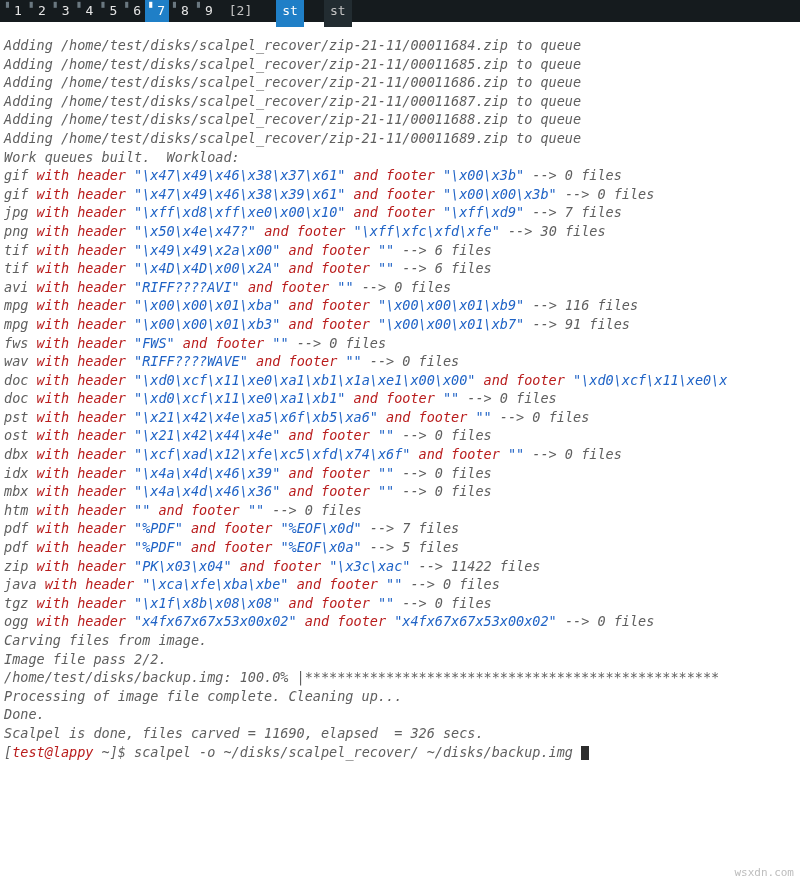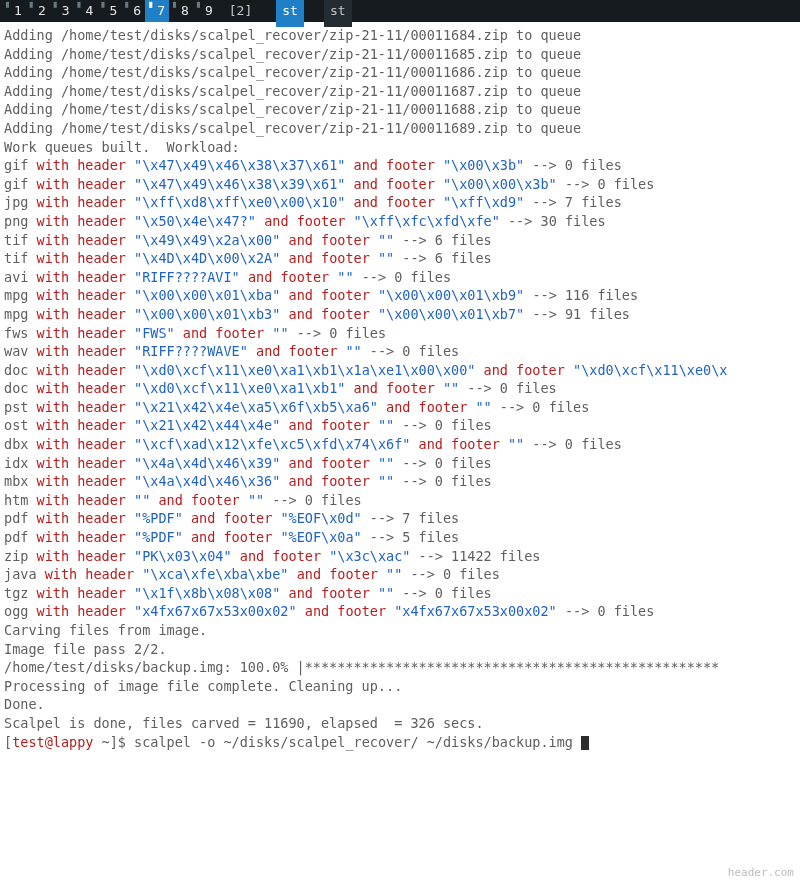--- a/index.html
+++ b/index.html
@@ -5,21 +5,21 @@
   html,body{margin:0;padding:0;background:#fff;color:#2d2d2d;font-family:monospace;font-size:13.5px;line-height:18.6px;}
   body{width:800px;}
   .taskbar{background:#151b1e;color:#c4c4c4;height:22px;display:flex;align-items:center;font-size:13px;padding:0 2px;box-sizing:border-box;}
   .ws{padding:0 4px;height:22px;display:flex;align-items:center;}
   .ws .num{color:#e5e5e5;}
   .ws .tick{color:#6a7880;font-size:10px;margin-right:2px;position:relative;top:-3px;}
   .ws.active{background:#1f7fc7;color:#fff;}
   .ws.active .num,.ws.active .tick{color:#fff;}
   .tag{background:#222c31;color:#c4c4c4;padding:0 6px;height:32px;display:flex;align-items:center;margin-left:20px;}
   .tag.active{background:#1f7fc7;color:#fff;}
-  .term{padding:4px 4px 4px 4px;white-space:pre;overflow:hidden;}
+  .term{padding:14px 4px 4px 4px;white-space:pre;overflow:hidden;font-style:italic;}
   .line{color:#5f5f5f;}
   .s{color:#b91c1c;}
   .b{color:#1f63c6;}
   .cursor{display:inline-block;width:8px;height:14px;background:#2d2d2d;vertical-align:text-bottom;}
   .watermark{position:absolute;right:6px;top:864px;color:#bdbdbd;font-size:11px;}
 </style>
 </head>
 <body>
 
 <div class="taskbar" id="taskbar">
@@ -59,13 +59,13 @@
       <span class="tick">▘</span>
       <span class="num">9</span>
     </div>
     <div class="ws" style="margin-left: 8px;">[2]</div>
     <div class="tag active">st</div>
     <div class="tag">st</div>
   </div>
 
 <div class="term" id="term"><div class="line">Adding /home/test/disks/scalpel_recover/zip-21-11/00011684.zip to queue</div><div class="line">Adding /home/test/disks/scalpel_recover/zip-21-11/00011685.zip to queue</div><div class="line">Adding /home/test/disks/scalpel_recover/zip-21-11/00011686.zip to queue</div><div class="line">Adding /home/test/disks/scalpel_recover/zip-21-11/00011687.zip to queue</div><div class="line">Adding /home/test/disks/scalpel_recover/zip-21-11/00011688.zip to queue</div><div class="line">Adding /home/test/disks/scalpel_recover/zip-21-11/00011689.zip to queue</div><div class="line">Work queues built.  Workload:</div><div class="line">gif <span class="s">with header</span> <span class="b">"\x47\x49\x46\x38\x37\x61"</span> <span class="s">and footer</span> <span class="b">"\x00\x3b"</span> --&gt; 0 files</div><div class="line">gif <span class="s">with header</span> <span class="b">"\x47\x49\x46\x38\x39\x61"</span> <span class="s">and footer</span> <span class="b">"\x00\x00\x3b"</span> --&gt; 0 files</div><div class="line">jpg <span class="s">with header</span> <span class="b">"\xff\xd8\xff\xe0\x00\x10"</span> <span class="s">and footer</span> <span class="b">"\xff\xd9"</span> --&gt; 7 files</div><div class="line">png <span class="s">with header</span> <span class="b">"\x50\x4e\x47?"</span> <span class="s">and footer</span> <span class="b">"\xff\xfc\xfd\xfe"</span> --&gt; 30 files</div><div class="line">tif <span class="s">with header</span> <span class="b">"\x49\x49\x2a\x00"</span> <span class="s">and footer</span> <span class="b">""</span> --&gt; 6 files</div><div class="line">tif <span class="s">with header</span> <span class="b">"\x4D\x4D\x00\x2A"</span> <span class="s">and footer</span> <span class="b">""</span> --&gt; 6 files</div><div class="line">avi <span class="s">with header</span> <span class="b">"RIFF????AVI"</span> <span class="s">and footer</span> <span class="b">""</span> --&gt; 0 files</div><div class="line">mpg <span class="s">with header</span> <span class="b">"\x00\x00\x01\xba"</span> <span class="s">and footer</span> <span class="b">"\x00\x00\x01\xb9"</span> --&gt; 116 files</div><div class="line">mpg <span class="s">with header</span> <span class="b">"\x00\x00\x01\xb3"</span> <span class="s">and footer</span> <span class="b">"\x00\x00\x01\xb7"</span> --&gt; 91 files</div><div class="line">fws <span class="s">with header</span> <span class="b">"FWS"</span> <span class="s">and footer</span> <span class="b">""</span> --&gt; 0 files</div><div class="line">wav <span class="s">with header</span> <span class="b">"RIFF????WAVE"</span> <span class="s">and footer</span> <span class="b">""</span> --&gt; 0 files</div><div class="line">doc <span class="s">with header</span> <span class="b">"\xd0\xcf\x11\xe0\xa1\xb1\x1a\xe1\x00\x00"</span> <span class="s">and footer</span> <span class="b">"\xd0\xcf\x11\xe0\x</span></div><div class="line">doc <span class="s">with header</span> <span class="b">"\xd0\xcf\x11\xe0\xa1\xb1"</span> <span class="s">and footer</span> <span class="b">""</span> --&gt; 0 files</div><div class="line">pst <span class="s">with header</span> <span class="b">"\x21\x42\x4e\xa5\x6f\xb5\xa6"</span> <span class="s">and footer</span> <span class="b">""</span> --&gt; 0 files</div><div class="line">ost <span class="s">with header</span> <span class="b">"\x21\x42\x44\x4e"</span> <span class="s">and footer</span> <span class="b">""</span> --&gt; 0 files</div><div class="line">dbx <span class="s">with header</span> <span class="b">"\xcf\xad\x12\xfe\xc5\xfd\x74\x6f"</span> <span class="s">and footer</span> <span class="b">""</span> --&gt; 0 files</div><div class="line">idx <span class="s">with header</span> <span class="b">"\x4a\x4d\x46\x39"</span> <span class="s">and footer</span> <span class="b">""</span> --&gt; 0 files</div><div class="line">mbx <span class="s">with header</span> <span class="b">"\x4a\x4d\x46\x36"</span> <span class="s">and footer</span> <span class="b">""</span> --&gt; 0 files</div><div class="line">htm <span class="s">with header</span> <span class="b">""</span> <span class="s">and footer</span> <span class="b">""</span> --&gt; 0 files</div><div class="line">pdf <span class="s">with header</span> <span class="b">"%PDF"</span> <span class="s">and footer</span> <span class="b">"%EOF\x0d"</span> --&gt; 7 files</div><div class="line">pdf <span class="s">with header</span> <span class="b">"%PDF"</span> <span class="s">and footer</span> <span class="b">"%EOF\x0a"</span> --&gt; 5 files</div><div class="line">zip <span class="s">with header</span> <span class="b">"PK\x03\x04"</span> <span class="s">and footer</span> <span class="b">"\x3c\xac"</span> --&gt; 11422 files</div><div class="line">java <span class="s">with header</span> <span class="b">"\xca\xfe\xba\xbe"</span> <span class="s">and footer</span> <span class="b">""</span> --&gt; 0 files</div><div class="line">tgz <span class="s">with header</span> <span class="b">"\x1f\x8b\x08\x08"</span> <span class="s">and footer</span> <span class="b">""</span> --&gt; 0 files</div><div class="line">ogg <span class="s">with header</span> <span class="b">"x4fx67x67x53x00x02"</span> <span class="s">and footer</span> <span class="b">"x4fx67x67x53x00x02"</span> --&gt; 0 files</div><div class="line">Carving files from image.</div><div class="line">Image file pass 2/2.</div><div class="line">/home/test/disks/backup.img: 100.0% |***************************************************</div><div class="line">Processing of image file complete. Cleaning up...</div><div class="line">Done.</div><div class="line">Scalpel is done, files carved = 11690, elapsed  = 326 secs.</div><div class="line">[<span class="s">test@lappy</span> ~]$ scalpel -o ~/disks/scalpel_recover/ ~/disks/backup.img <span class="cursor"></span></div></div>
 
-<div class="watermark">header.com</div>
+<div class="watermark">wsxdn.com</div>
 
 </body></html>

